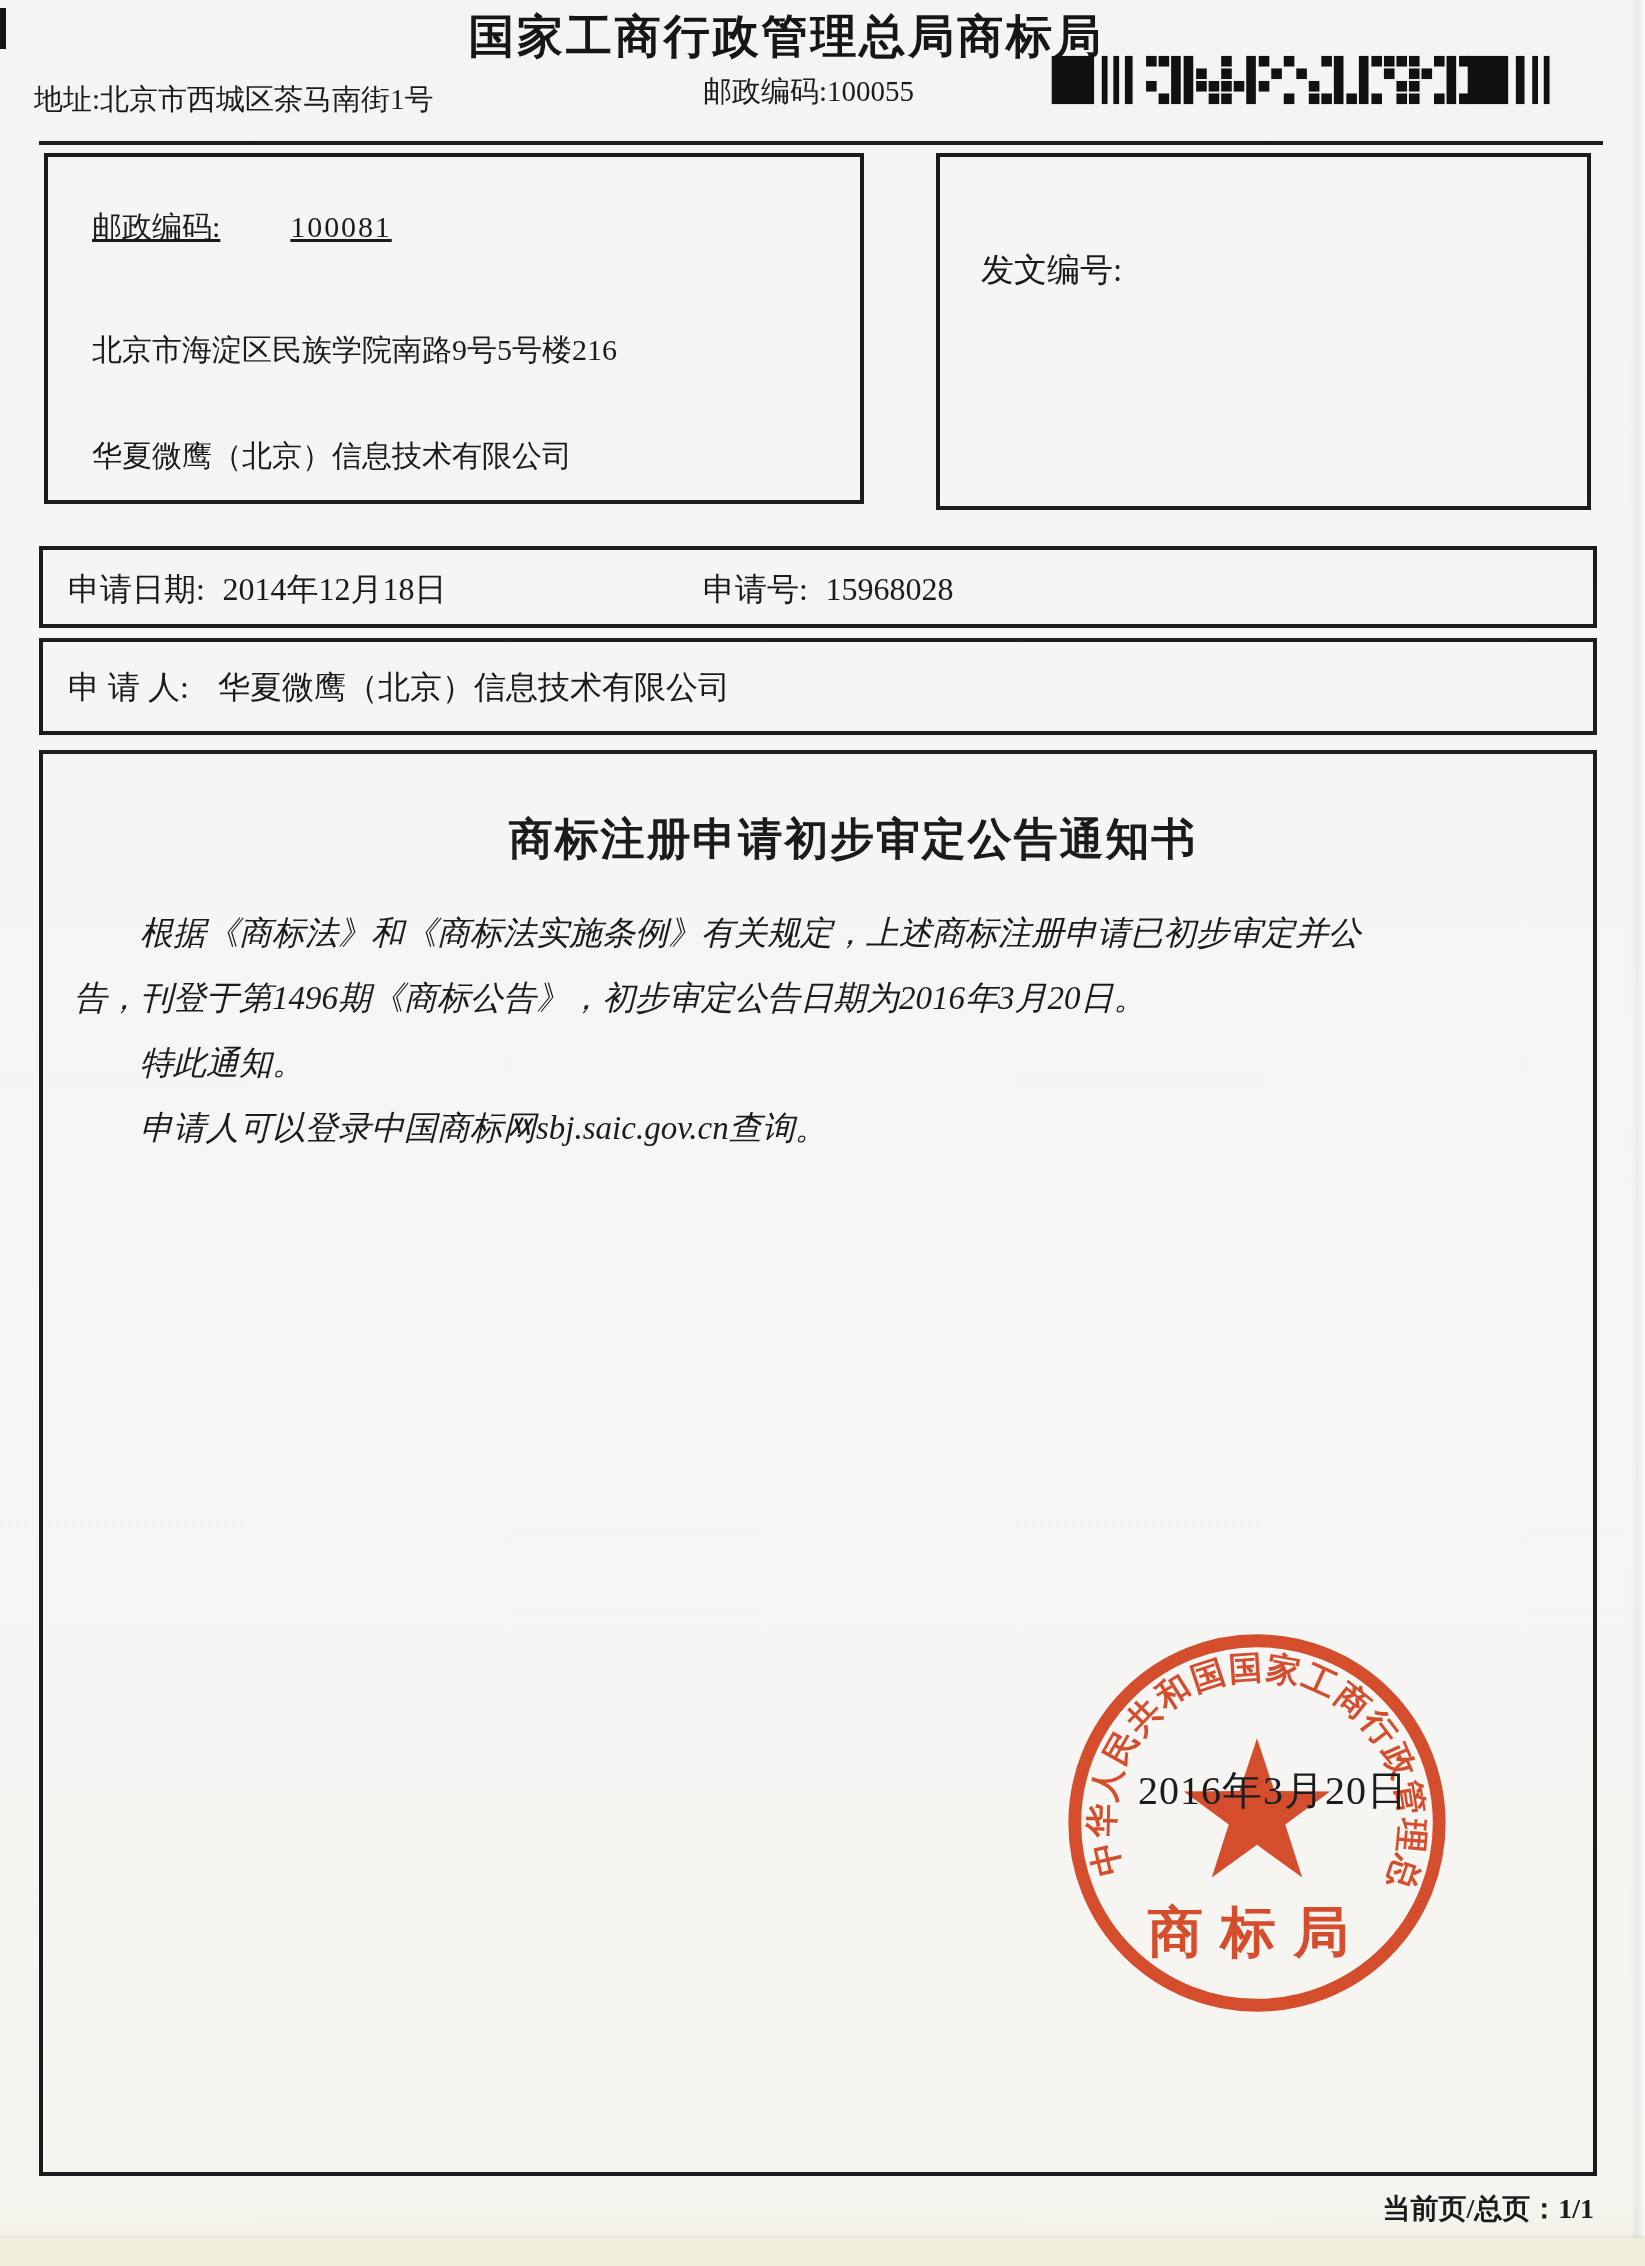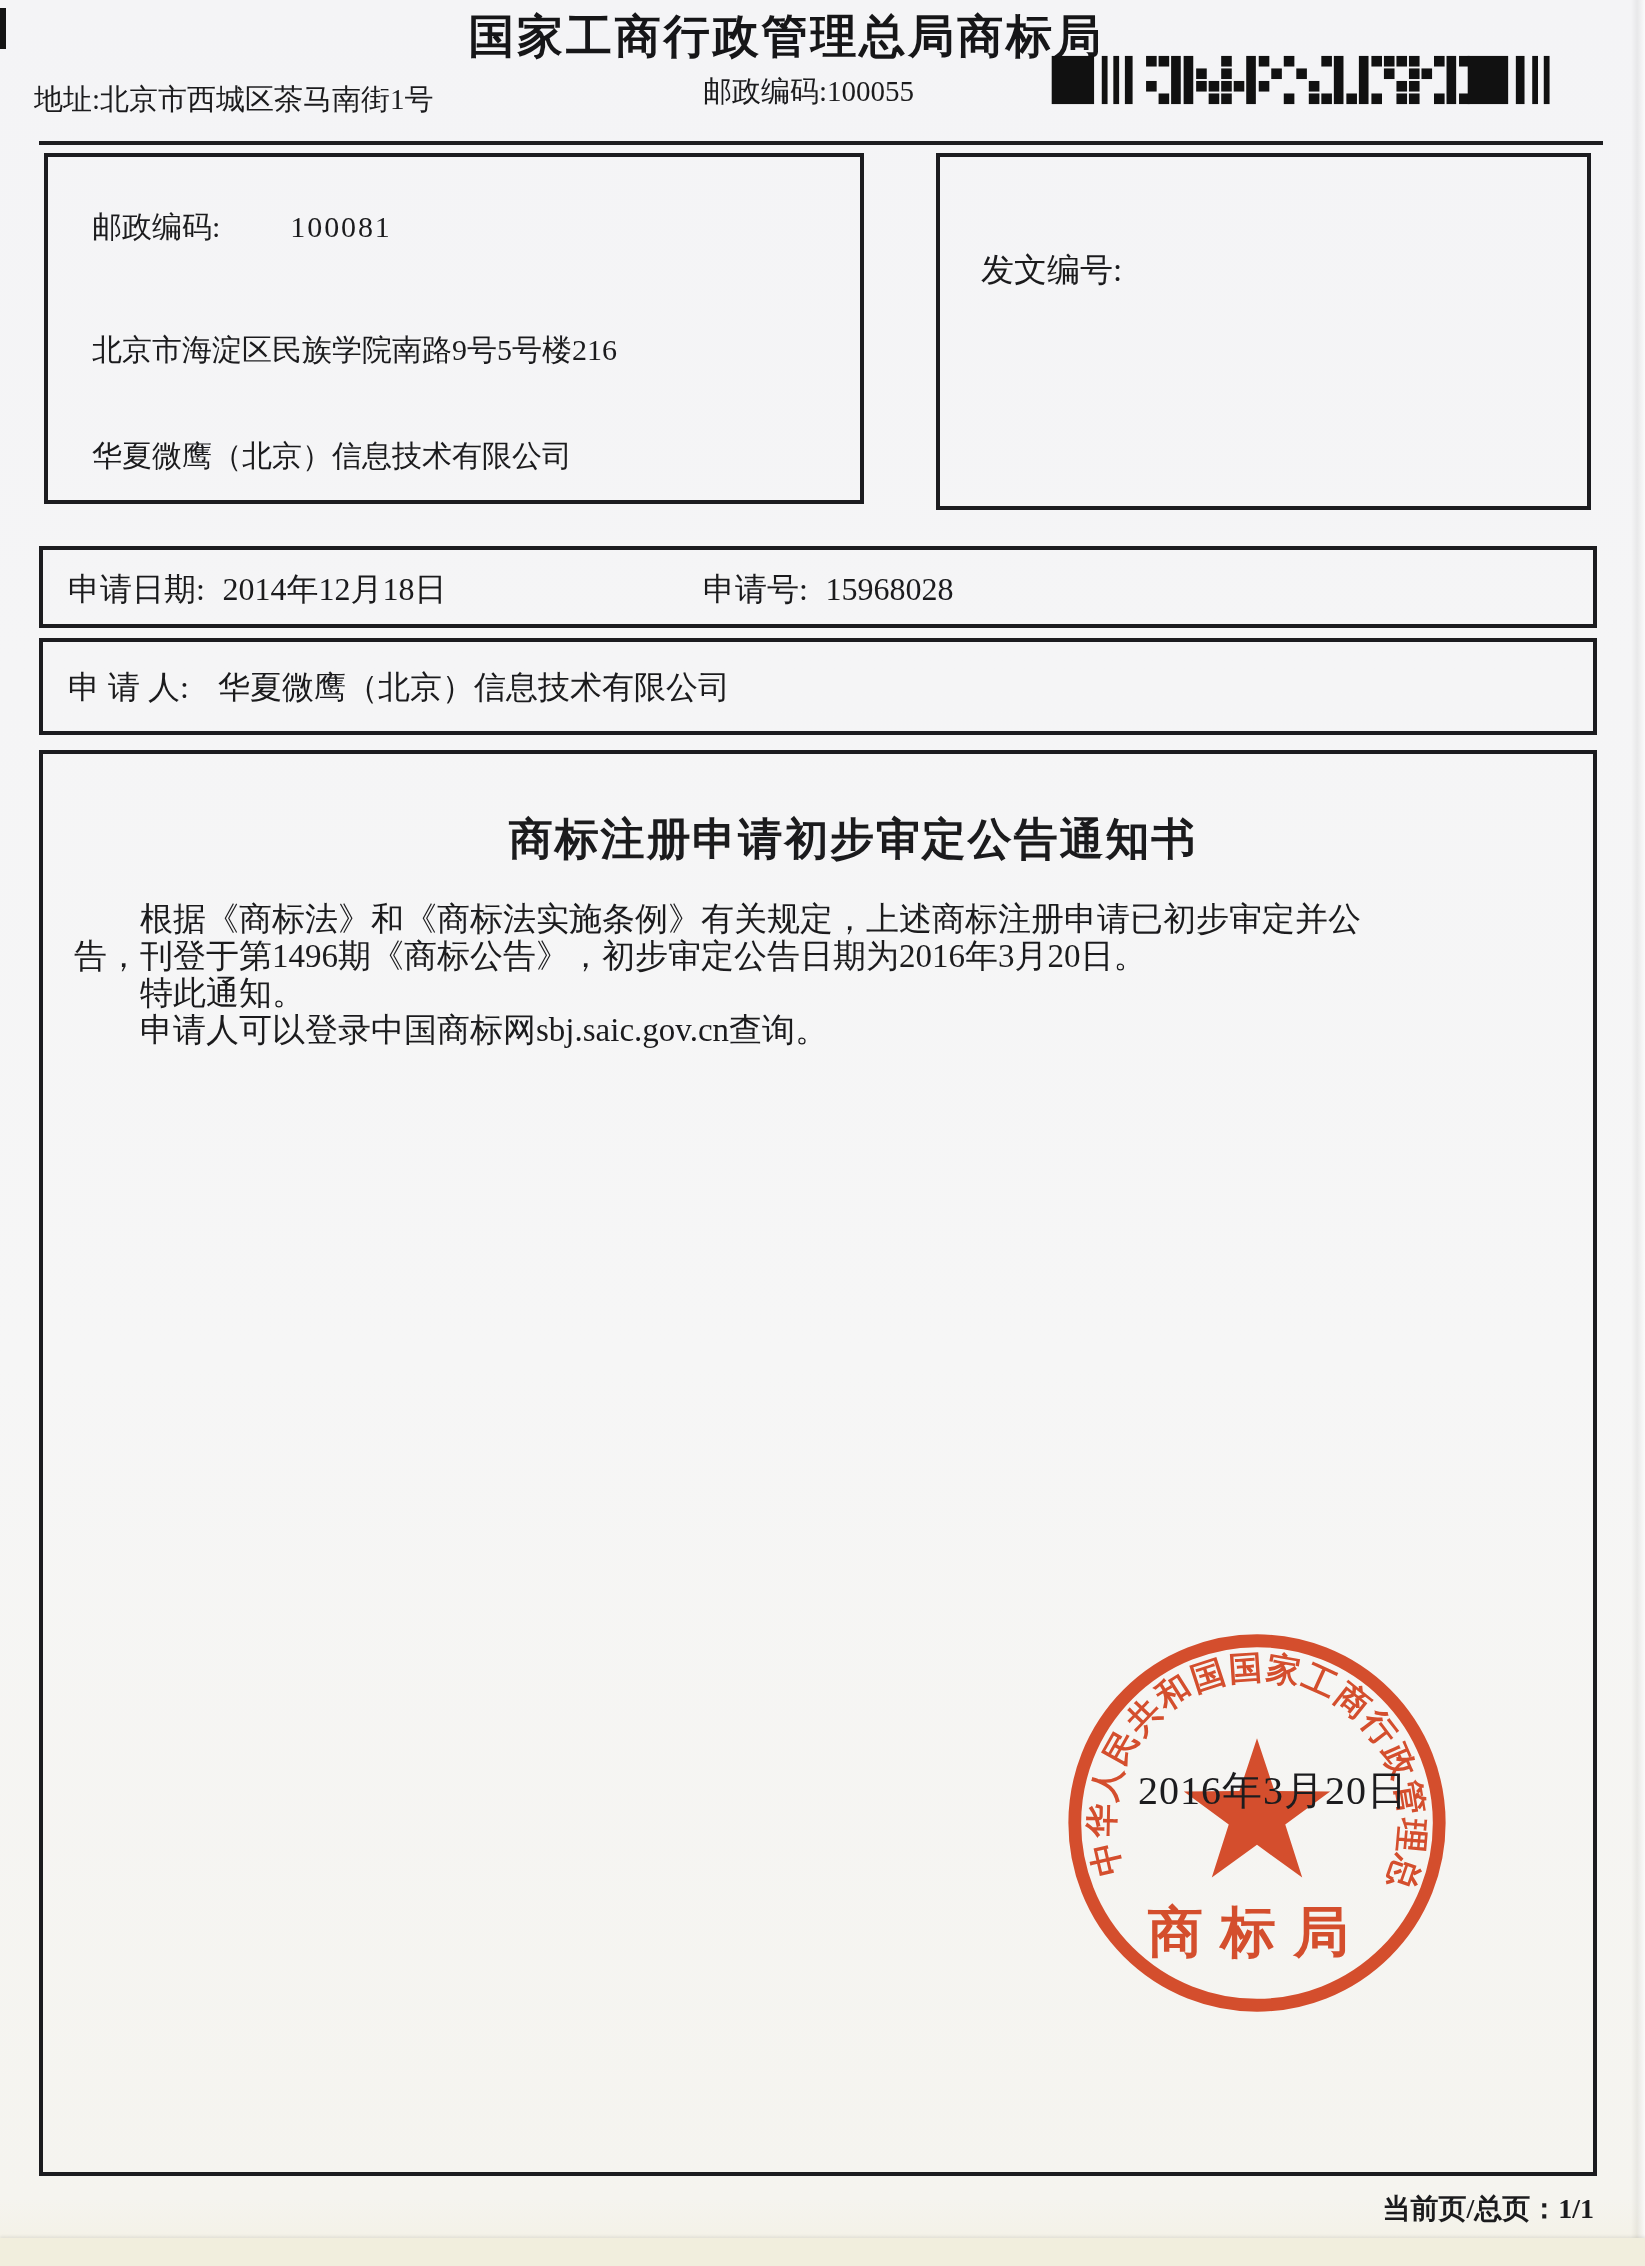--- a/index.html
+++ b/index.html
@@ -29,21 +29,21 @@
   .office-postal  { position:absolute; left:703px; top:7.8px; }
   .barcode { position:absolute; left:1050px; top:-9.7px; }
 
   .hrule { position:absolute; top:141px; left:39px; width:1564px; height:3.9px; background:#1d1d20; }
 
   .box { position:absolute; border:4.9px solid #1c1c1f; background:transparent; }
 
   
   .recipient-box { left:44px; top:153px; width:820px; height:351px; }
   .r-line { position:absolute; left:44px; font-size:30px; white-space:nowrap; }
-  .r-line1 { top:50px; }
+  .r-line1 { top:50px;text-decoration:underline; }
   .r-postal-value { margin-left:70px; letter-spacing:1.9px; }
   .r-line2 { top:173px; }
   .r-line3 { top:279px; }
 
   
   .docnum-box { left:936px; top:153px; width:655px; height:357px; }
   .d-label { position:absolute; left:41px; top:91px; font-size:33px; }
   .d-value { position:absolute; left:109px; top:215px; font-size:36px; letter-spacing:1px; }
 
   
@@ -54,21 +54,21 @@
 
   .applicant-row { left:39px; top:638px; width:1558px; height:97px; }
   .ap-line { position:absolute; left:25px; top:24px; font-size:32px; white-space:nowrap; }
   .ap-value { margin-left:29px; }
 
   
   .notice-box { left:39px; top:750px; width:1558px; height:1426px; }
   .n-title { position:absolute; top:56px; left:13px; width:100%; text-align:center;
     font-size:44px; font-weight:bold; letter-spacing:1.9px;margin-left:22px; }
   .n-body { position:absolute; left:31px; top:147px; width:1312px;
-    font-size:33px; line-height:37px; }
+    font-size:33px; line-height:65px;font-style:italic; }
   .n-body p { text-indent:2em; }
 
   
   .stamp { position:absolute; left:1017px; top:872px; width:394px; height:394px; opacity:0.93; }
   .stamp-date { position:absolute; left:1095px; top:1009px; font-size:40px;
     color:#1c1c1e; letter-spacing:1px; white-space:nowrap;text-align:center; }
 
   
   .footer-agency { position:absolute; left:34px; top:2183px; font-size:29px; font-weight:600; letter-spacing:1px; }
   .footer-page { position:absolute; right:52px; top:2190px; font-size:28px; font-weight:600; }

